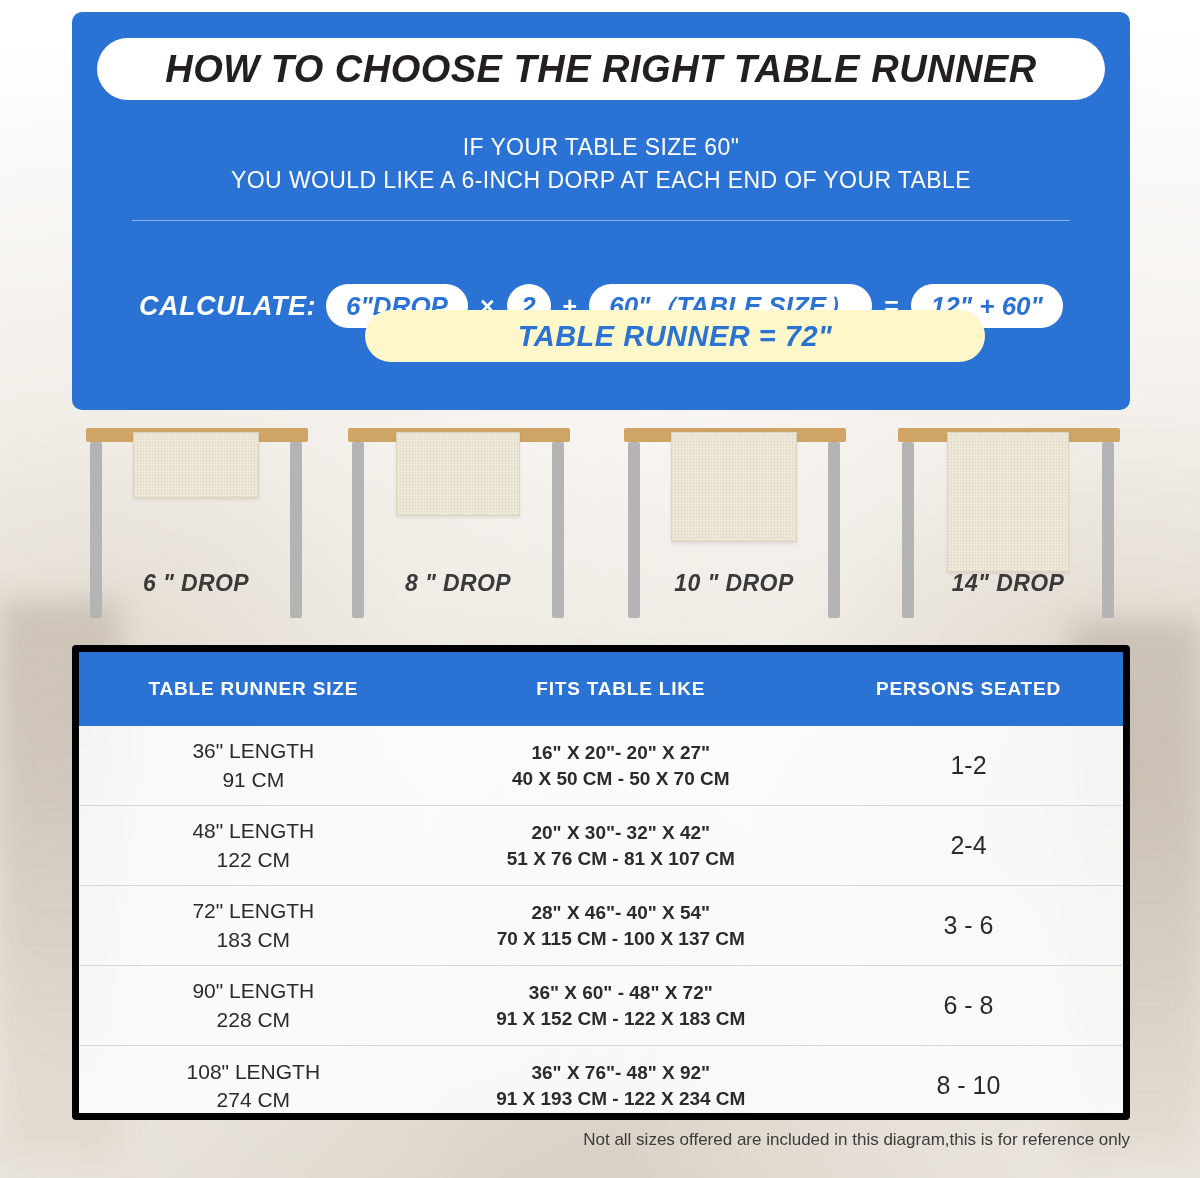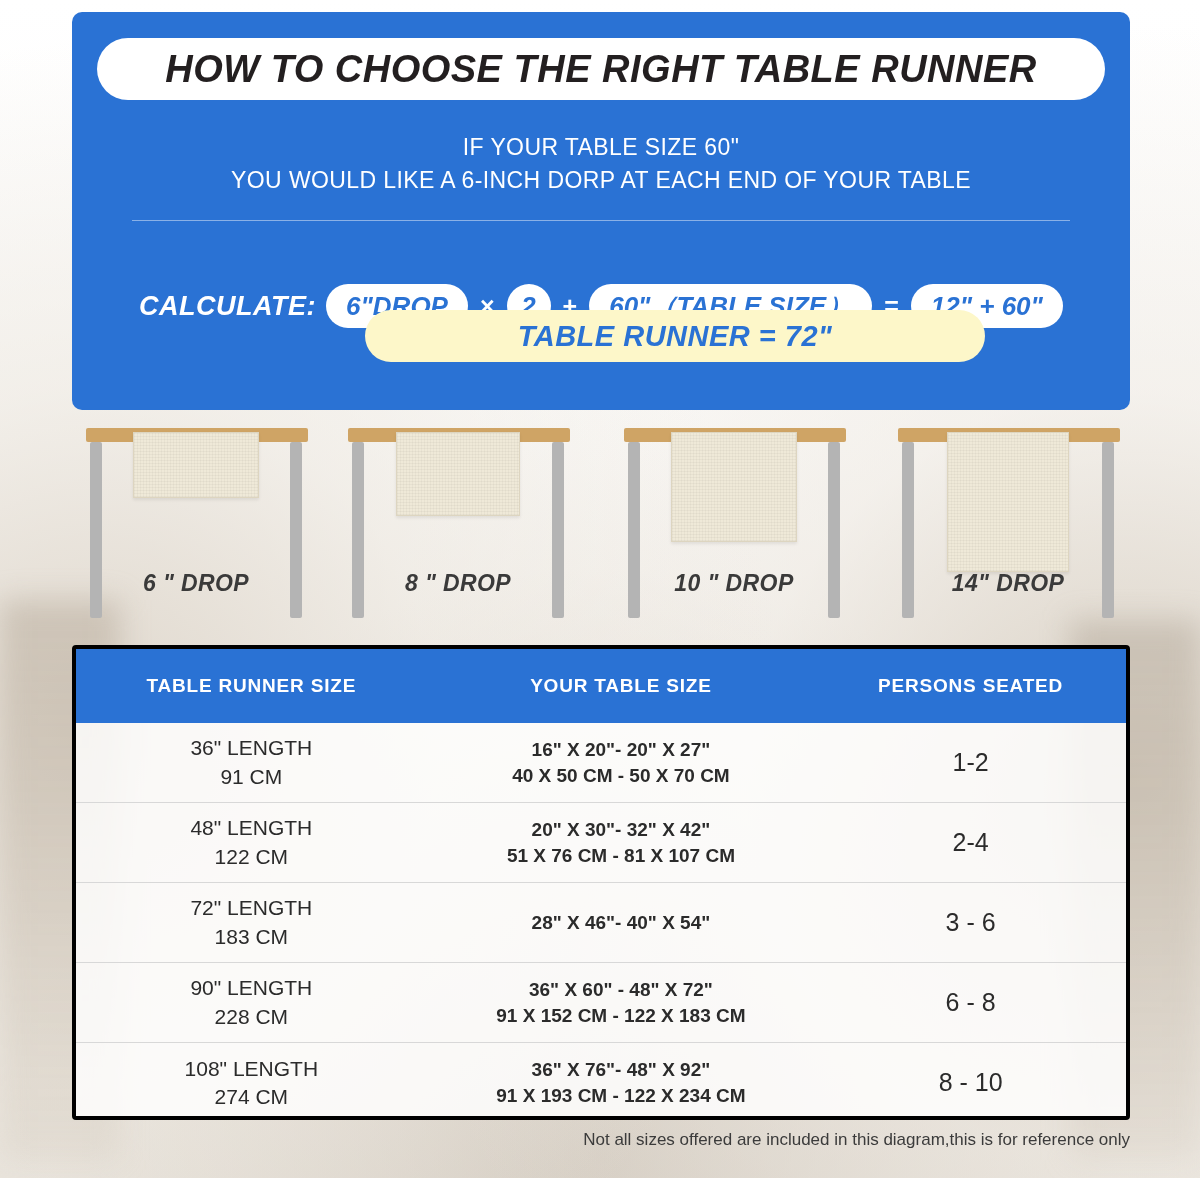--- a/index.html
+++ b/index.html
@@ -197,21 +197,21 @@
     font-style: italic;
     color: #3a3a3a;
     letter-spacing: 0.4px;
   }
 
   
   .size-table {
     position: absolute;
     left: 72px; top: 645px;
     width: 1058px; height: 475px;
-    border: 4px solid #000000;
+    border: 7px solid #000000;
     border-radius: 4px;
     background: rgba(255,255,255,0.82);
     overflow: hidden;
   }
   .st-head {
     display: flex;
     background: #2a72d4;
     height: 74px;
     align-items: center;
   }
@@ -320,21 +320,21 @@
       <div class="leg right"></div>
       <div class="runner" style="width:122px;height:140px;"></div>
       <div class="drop-label">14" DROP</div>
     </div>
   </div>
 
   <div class="size-table">
 
     <div class="st-head">
       <div class="col1">TABLE RUNNER SIZE</div>
-      <div class="col2">YOUR TABLE SIZE</div>
+      <div class="col2">FITS TABLE LIKE</div>
       <div class="col3">PERSONS SEATED</div>
     </div>
 
     <div class="st-row">
       <div class="cell col1 cell-runner">
         <div>36" LENGTH</div>
         <div>91 CM</div>
       </div>
       <div class="cell col2 cell-fits">
         <div class="b">16" X 20"- 20" X 27"</div>
@@ -355,20 +355,21 @@
       <div class="cell col3 cell-persons">2-4</div>
     </div>
 
     <div class="st-row">
       <div class="cell col1 cell-runner">
         <div>72" LENGTH</div>
         <div>183 CM</div>
       </div>
       <div class="cell col2 cell-fits">
         <div class="b">28" X 46"- 40" X 54"</div>
+        <div class="b">70 X 115 CM - 100 X 137 CM</div>
       </div>
       <div class="cell col3 cell-persons">3 - 6</div>
     </div>
 
     <div class="st-row">
       <div class="cell col1 cell-runner">
         <div>90" LENGTH</div>
         <div>228 CM</div>
       </div>
       <div class="cell col2 cell-fits">

